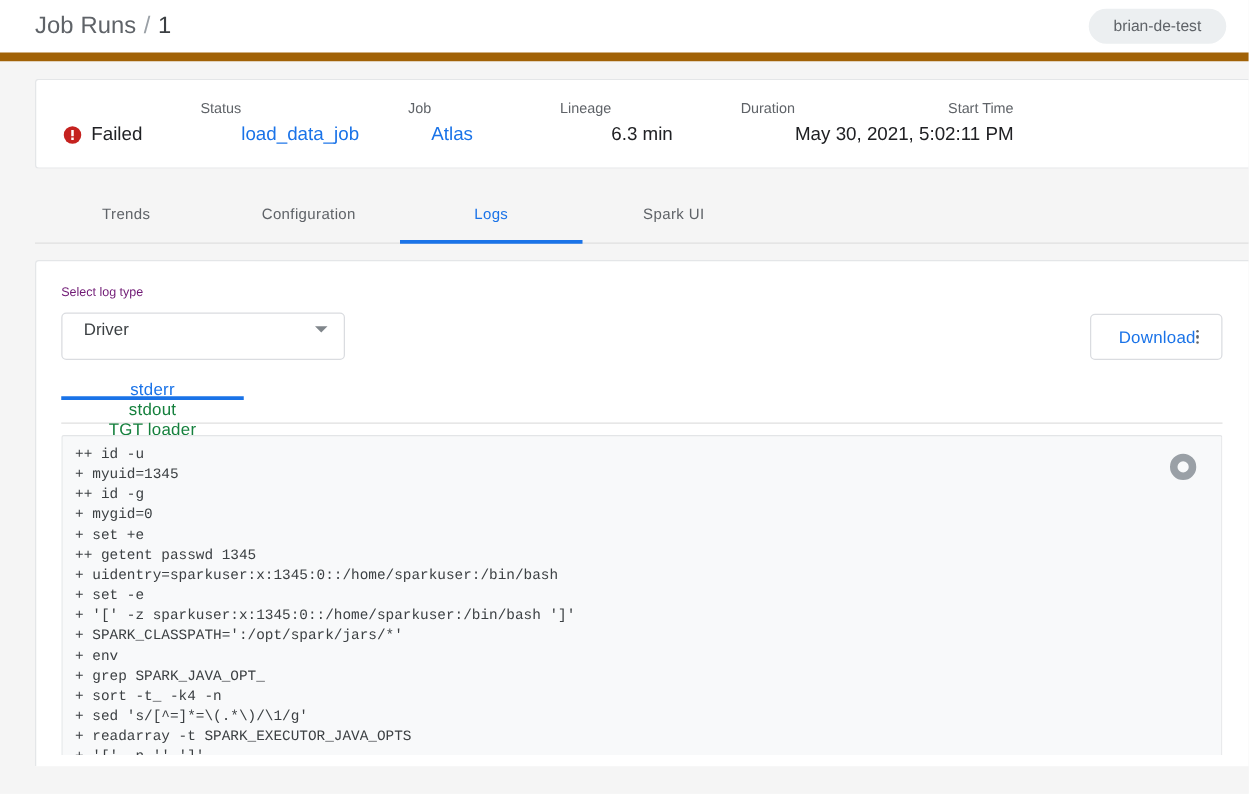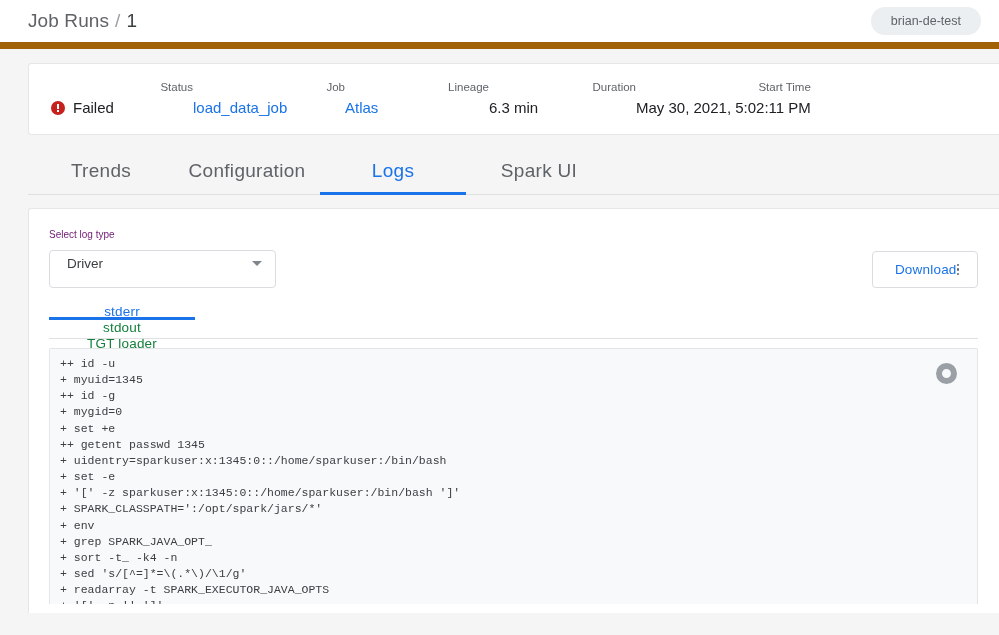--- a/index.html
+++ b/index.html
@@ -121,21 +121,21 @@
     border-bottom: 1px solid #e0e0e0;
     height: 47px;
     align-items: stretch;
   }
   .tab {
     flex: 0 0 auto;
     width: 146px;
     display: flex;
     align-items: center;
     justify-content: center;
-    font-size: 19px;
+    font-size: 12px;
     color: #5f6368;
     letter-spacing: .3px;
     cursor: pointer;
     position: relative;
     background: transparent;
     border: none;
     font-family: inherit;
   }
   .tab.active { color: #1a73e8; }
   .tab.active::after {

